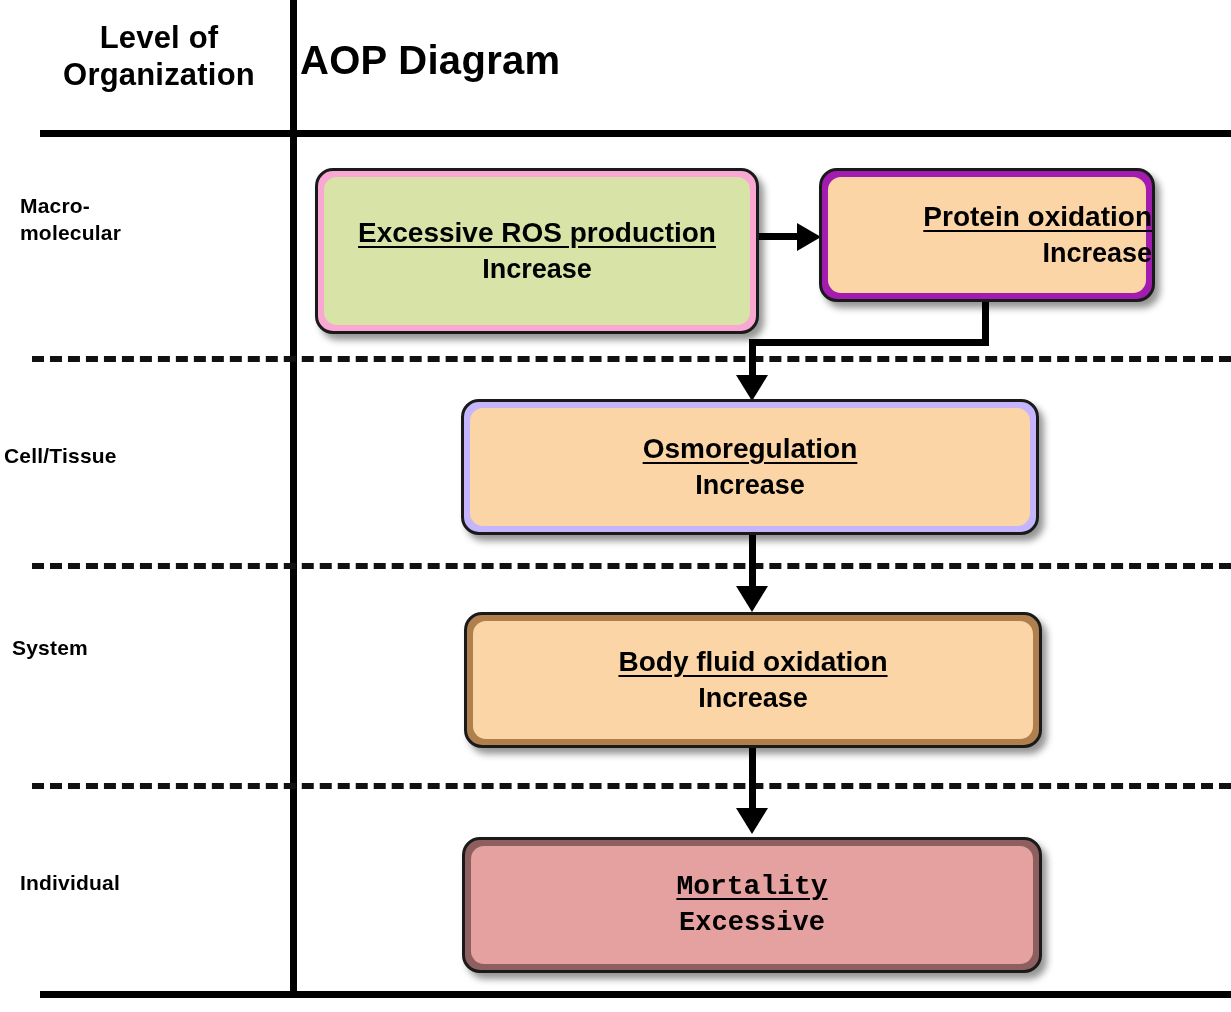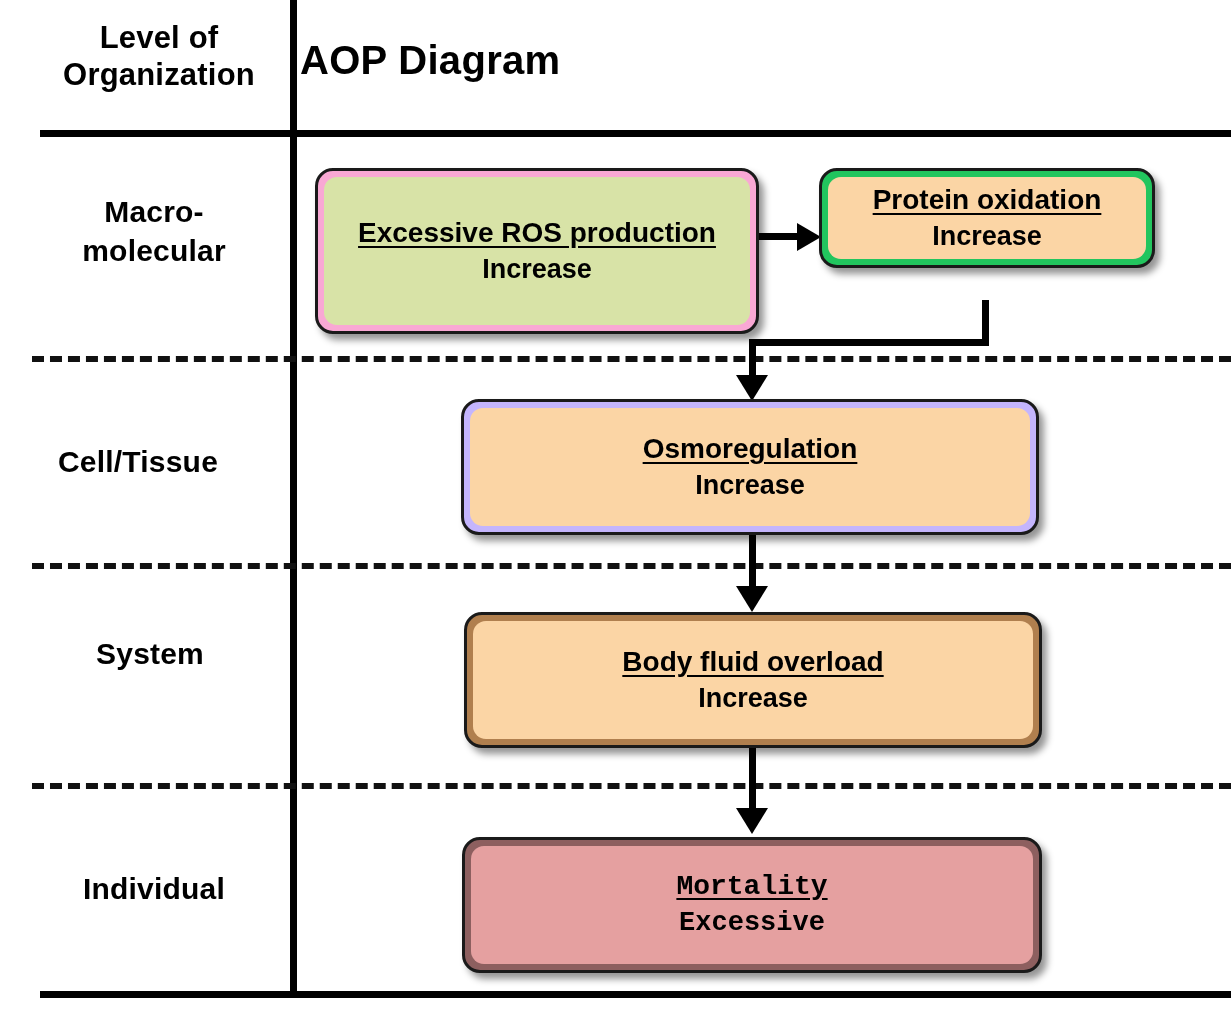--- a/index.html
+++ b/index.html
@@ -13,22 +13,22 @@
   .rule-solid{position:absolute;background:#000;}
   .rule-vert{position:absolute;background:#000;width:7px;}
   .rule-dashed{position:absolute;height:0;border-top:6px dashed #111;}
 
   
   .col-header{
     position:absolute;text-align:center;font-weight:bold;
     line-height:1.18;letter-spacing:.2px;
   }
   .row-label{
-    position:absolute;text-align:center;font-weight:bold;
-    font-size:30px;line-height:1.3;letter-spacing:.2px;
+    position:absolute;text-align:left;font-weight:bold;
+    font-size:21px;line-height:1.3;letter-spacing:.2px;
   }
   .diagram-title{
     position:absolute;text-align:left;font-size:40px;font-weight:bold;
     letter-spacing:.3px;
   }
 
   
   .box{
     position:absolute;box-sizing:border-box;
     border:3px solid #1a1a1a;border-radius:18px;
@@ -118,40 +118,40 @@
   <div class="arrowhead arrow-down" style="left:736px;top:808px;"></div>
 
   <div class="box" id="box-0" style="left: 315px; top: 168px; width: 444px; height: 166px; background: #f9a8d4;">
     <div class="inner" style="background: linear-gradient(rgb(216, 227, 167) 0%, rgb(216, 227, 167) 72%, rgb(216, 227, 167) 100%);"></div>
     <div class="txt">
       <div class="title">Excessive ROS production</div>
       <div class="state">Increase</div>
     </div>
   </div>
 
-  <div class="box" id="box-1" style="left: 819px; top: 168px; width: 336px; height: 100px; background: #22c55e;">
+  <div class="box" id="box-1" style="left: 819px; top: 168px; width: 336px; height: 134px; background: #a21caf; text-align: right;">
     <div class="inner" style="background: linear-gradient(rgb(251, 213, 165) 0%, rgb(251, 213, 165) 72%, rgb(251, 213, 165) 100%);"></div>
     <div class="txt">
       <div class="title">Protein oxidation</div>
       <div class="state">Increase</div>
     </div>
   </div>
 
   <div class="box" id="box-2" style="left: 461px; top: 399px; width: 578px; height: 136px; background: #c4b5fd;">
     <div class="inner" style="background: linear-gradient(rgb(251, 213, 165) 0%, rgb(251, 213, 165) 72%, rgb(251, 213, 165) 100%);"></div>
     <div class="txt">
       <div class="title">Osmoregulation</div>
       <div class="state">Increase</div>
     </div>
   </div>
 
   <div class="box" id="box-3" style="left: 464px; top: 612px; width: 578px; height: 136px; background: rgb(176, 127, 78);">
     <div class="inner" style="background: linear-gradient(rgb(251, 213, 165) 0%, rgb(251, 213, 165) 72%, rgb(251, 213, 165) 100%);"></div>
     <div class="txt">
-      <div class="title">Body fluid overload</div>
+      <div class="title">Body fluid oxidation</div>
       <div class="state">Increase</div>
     </div>
   </div>
 
   <div class="box" id="box-4" style="left: 462px; top: 837px; width: 580px; height: 136px; background: rgb(141, 95, 95); font-family: Liberation Mono, monospace;">
     <div class="inner" style="background: linear-gradient(rgb(229, 160, 160) 0%, rgb(229, 160, 160) 72%, rgb(229, 160, 160) 100%);"></div>
     <div class="txt">
       <div class="title">Mortality</div>
       <div class="state">Excessive</div>
     </div>

